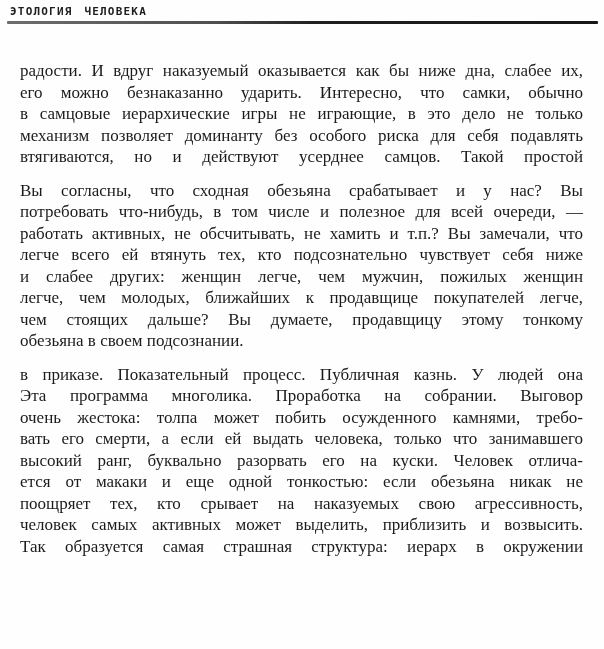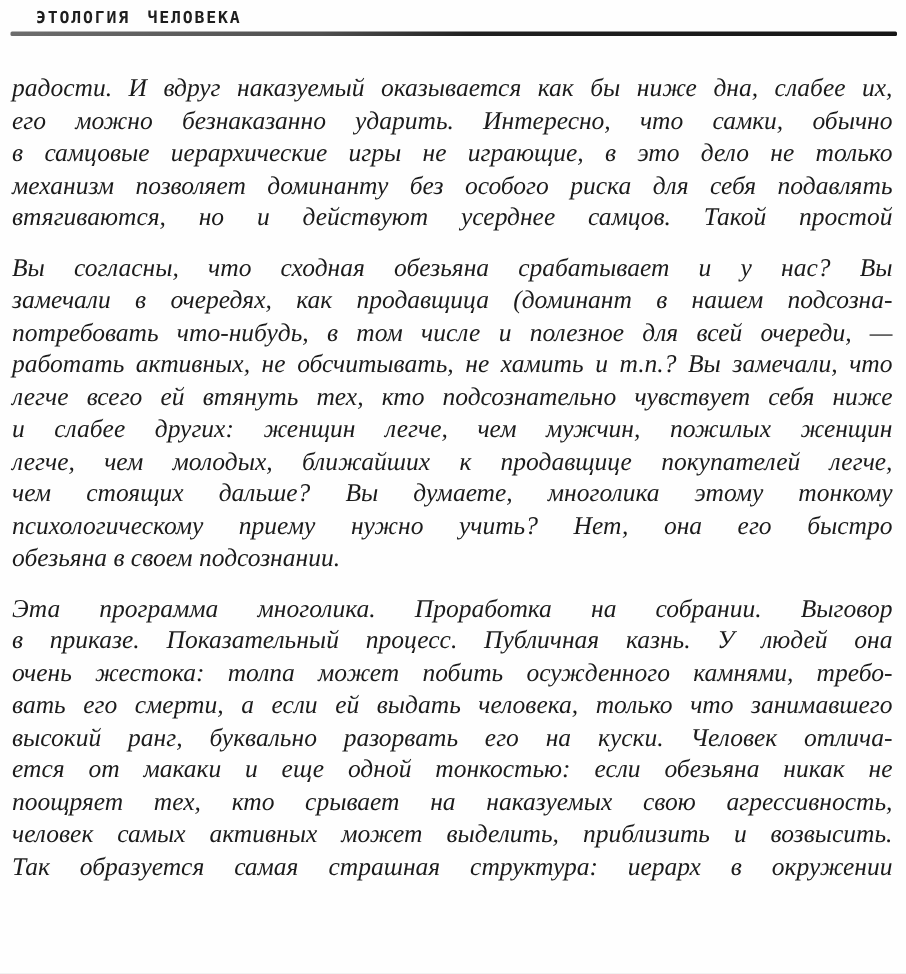--- a/index.html
+++ b/index.html
@@ -12,21 +12,21 @@
     width: 604px;
     height: 649px;
     margin: 0 auto;
     background: #fefefe;
     overflow: hidden;
     box-sizing: border-box;
   }
   .running-header {
     position: absolute;
     top: 5px;
-    left: 24px;
+    left: 10px;
     font-family: "DejaVu Sans Mono", monospace;
     font-weight: bold;
     font-size: 11px;
     letter-spacing: 1.2px;
     word-spacing: 4px;
     color: #1e1e1e;
     white-space: nowrap;
   }
   .header-rule {
     position: absolute;
@@ -40,21 +40,21 @@
   .body-text {
     position: absolute;
     top: 48px;
     left: 8px;
     right: 9px;
     font-family: "Liberation Serif", "DejaVu Serif", serif;
     font-size: 17px;
     line-height: 21.5px;
     color: #1b1b1b;
   }
-  .para { margin: 0; font-style: italic; }
+  .para { margin: 12px; }
   .para + .para { margin-top: 12px; }
   .line {
     text-align: justify;
     text-align-last: justify;
     white-space: normal;
   }
   .line.para-end {
     text-align-last: left;
   }
 </style>
@@ -72,34 +72,32 @@
     <div class="para">
       <div class="line">радости. И вдруг наказуемый оказывается как бы ниже дна, слабее их,</div>
       <div class="line">его можно безнаказанно ударить. Интересно, что самки, обычно</div>
       <div class="line">в самцовые иерархические игры не играющие, в это дело не только</div>
       <div class="line">механизм позволяет доминанту без особого риска для себя подавлять</div>
       <div class="line">втягиваются, но и действуют усерднее самцов. Такой простой</div>
     </div>
 
     <div class="para">
       <div class="line">Вы согласны, что сходная обезьяна срабатывает и у нас? Вы</div>
-      <div class="line">замечали в очередях, как продавщица (доминант в нашем подсозна-</div>
       <div class="line">потребовать что-нибудь, в том числе и полезное для всей очереди, —</div>
       <div class="line">работать активных, не обсчитывать, не хамить и т.п.? Вы замечали, что</div>
       <div class="line">легче всего ей втянуть тех, кто подсознательно чувствует себя ниже</div>
       <div class="line">и слабее других: женщин легче, чем мужчин, пожилых женщин</div>
       <div class="line">легче, чем молодых, ближайших к продавщице покупателей легче,</div>
-      <div class="line">чем стоящих дальше? Вы думаете, многолика этому тонкому</div>
-      <div class="line">психологическому приему нужно учить? Нет, она его быстро</div>
+      <div class="line">чем стоящих дальше? Вы думаете, продавщицу этому тонкому</div>
       <div class="line para-end">обезьяна в своем подсознании.</div>
     </div>
 
     <div class="para">
+      <div class="line">в приказе. Показательный процесс. Публичная казнь. У людей она</div>
       <div class="line">Эта программа многолика. Проработка на собрании. Выговор</div>
-      <div class="line">в приказе. Показательный процесс. Публичная казнь. У людей она</div>
       <div class="line">очень жестока: толпа может побить осужденного камнями, требо-</div>
       <div class="line">вать его смерти, а если ей выдать человека, только что занимавшего</div>
       <div class="line">высокий ранг, буквально разорвать его на куски. Человек отлича-</div>
       <div class="line">ется от макаки и еще одной тонкостью: если обезьяна никак не</div>
       <div class="line">поощряет тех, кто срывает на наказуемых свою агрессивность,</div>
       <div class="line">человек самых активных может выделить, приблизить и возвысить.</div>
       <div class="line">Так образуется самая страшная структура: иерарх в окружении</div>
     </div>
 
   </div>

